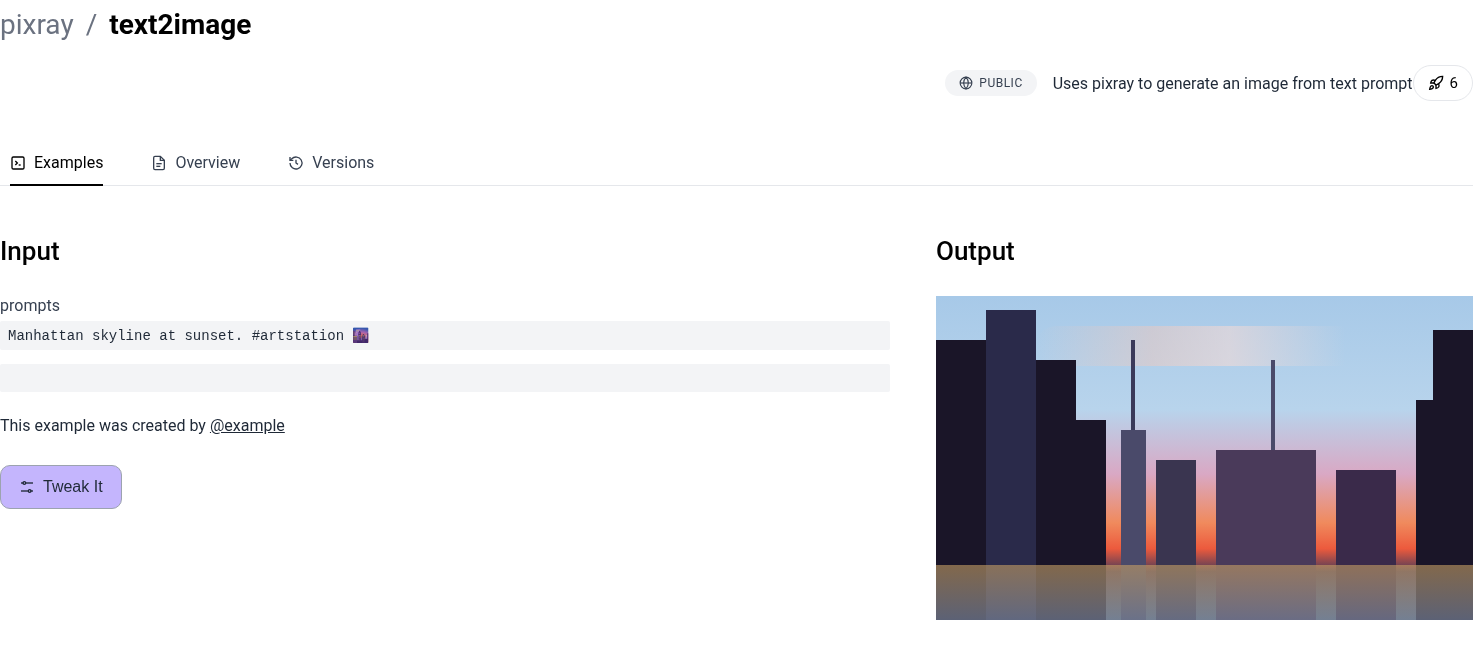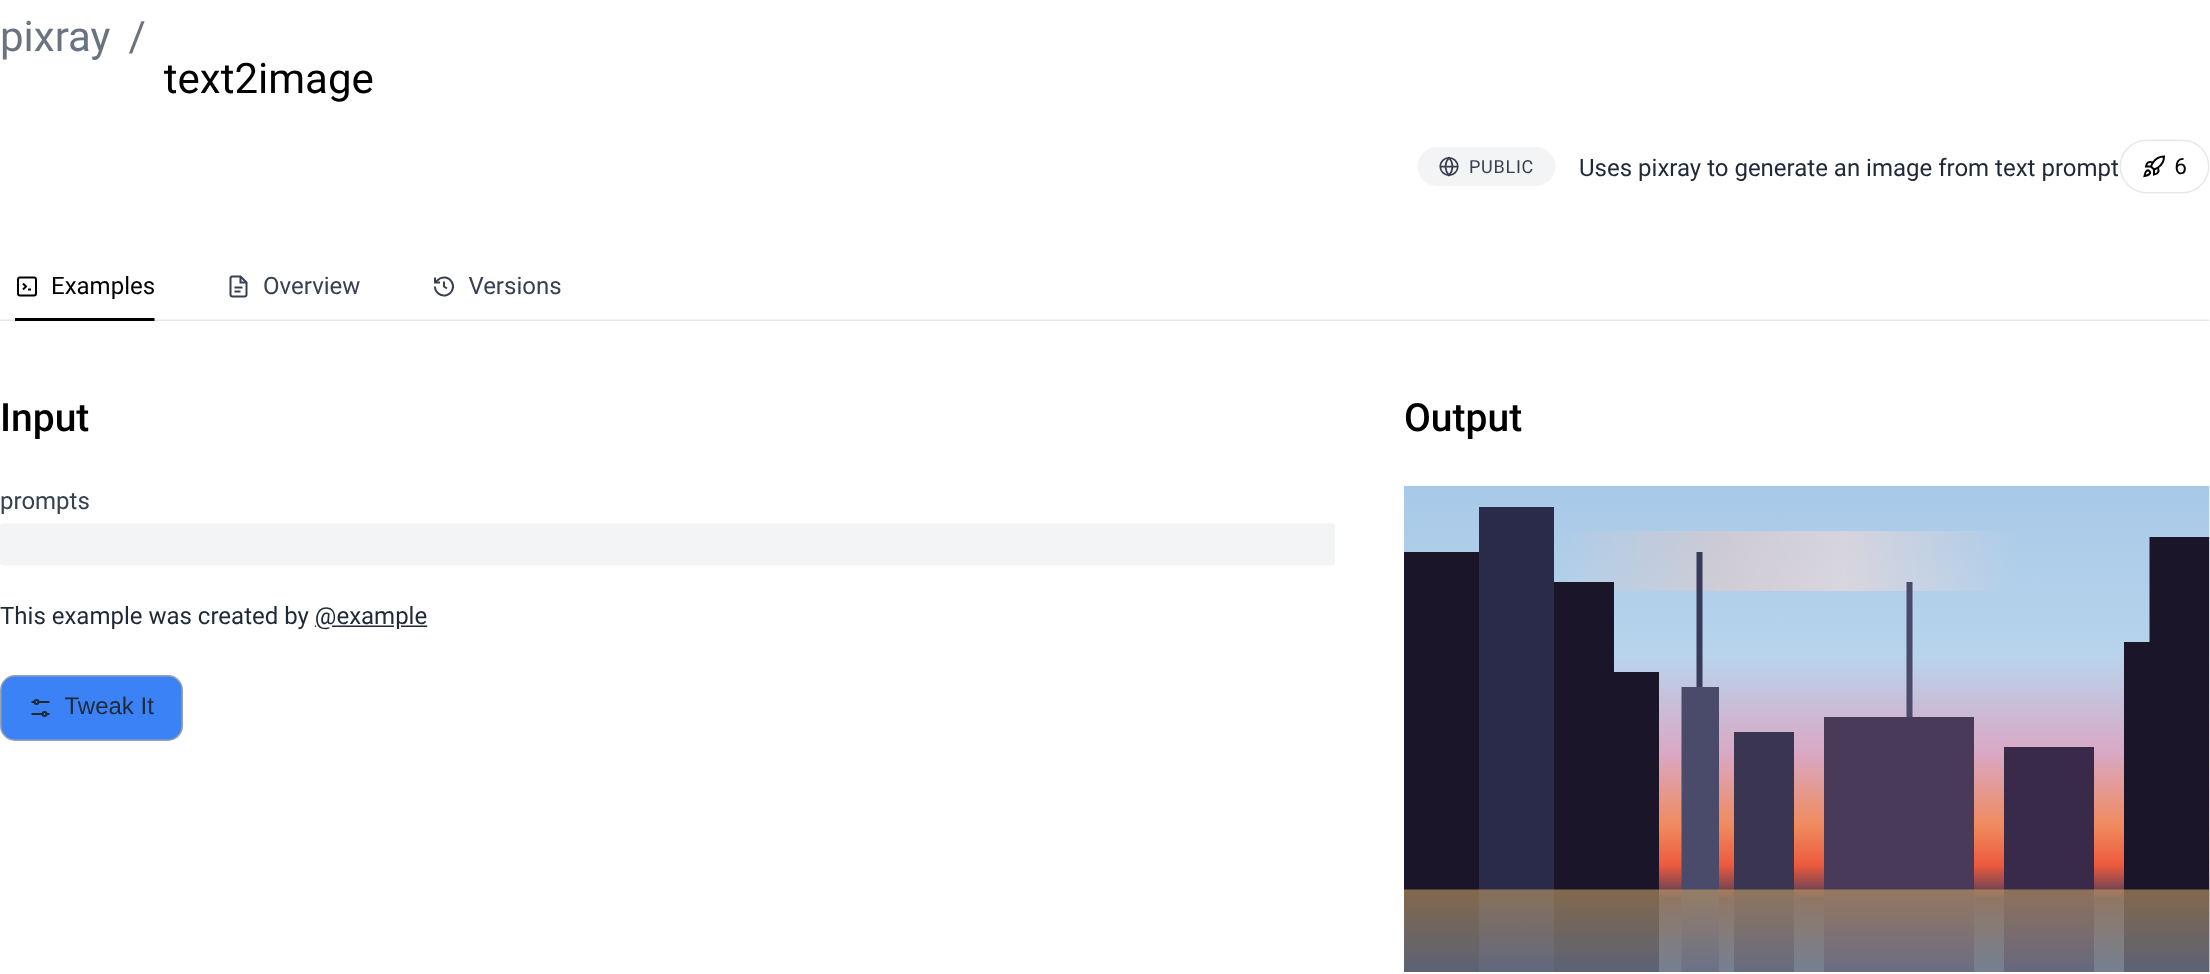--- a/index.html
+++ b/index.html
@@ -25,22 +25,21 @@
       padding-left: 0;
     }
     .breadcrumb-owner {
       color: #6b7280;
     }
     .breadcrumb-sep {
       color: #6b7280;
     }
     .breadcrumb-name {
       color: #000000;
-      font-weight: 400;
-      margin-top: 28px;
+      font-weight: 700;
     }
     .meta-row {
       display: flex;
       align-items: center;
       justify-content: flex-end;
       margin-top: 24px;
       padding-left: 0;
     }
     .meta-left {
       display: flex;
@@ -146,21 +145,21 @@
     }
     .creator-link {
       text-decoration: underline;
       color: #1f2937;
     }
     .tweak-button {
       display: inline-flex;
       align-items: center;
       gap: 8px;
       border: 1px solid #9ca3af;
-      background: #3b82f6;
+      background: #c4b5fd;
       border-radius: 10px;
       padding: 12px 18px;
       font-size: 16px;
       color: #1f2937;
       margin-top: 30px;
       cursor: pointer;
     }
     .tweak-button svg {
       width: 16px;
       height: 16px;
@@ -267,20 +266,21 @@
       <span>Versions</span>
     </div>
   </div>
 </div>
 
 <div class="content">
   <div class="col-input">
     <h2 class="section-heading">Input</h2>
 
     <div class="field-label">prompts</div>
+    <div class="field-value">Manhattan skyline at sunset. #artstation 🌆</div>
 
     <div class="field-value"></div>
 
     <div class="creator-line">
       <span>This example was created by </span><a class="creator-link">@example</a>
     </div>
 
     <button class="tweak-button">
       <svg viewBox="0 0 24 24" fill="none" stroke="currentColor" stroke-width="2">
         <line x1="21" y1="6" x2="9" y2="6"></line>

